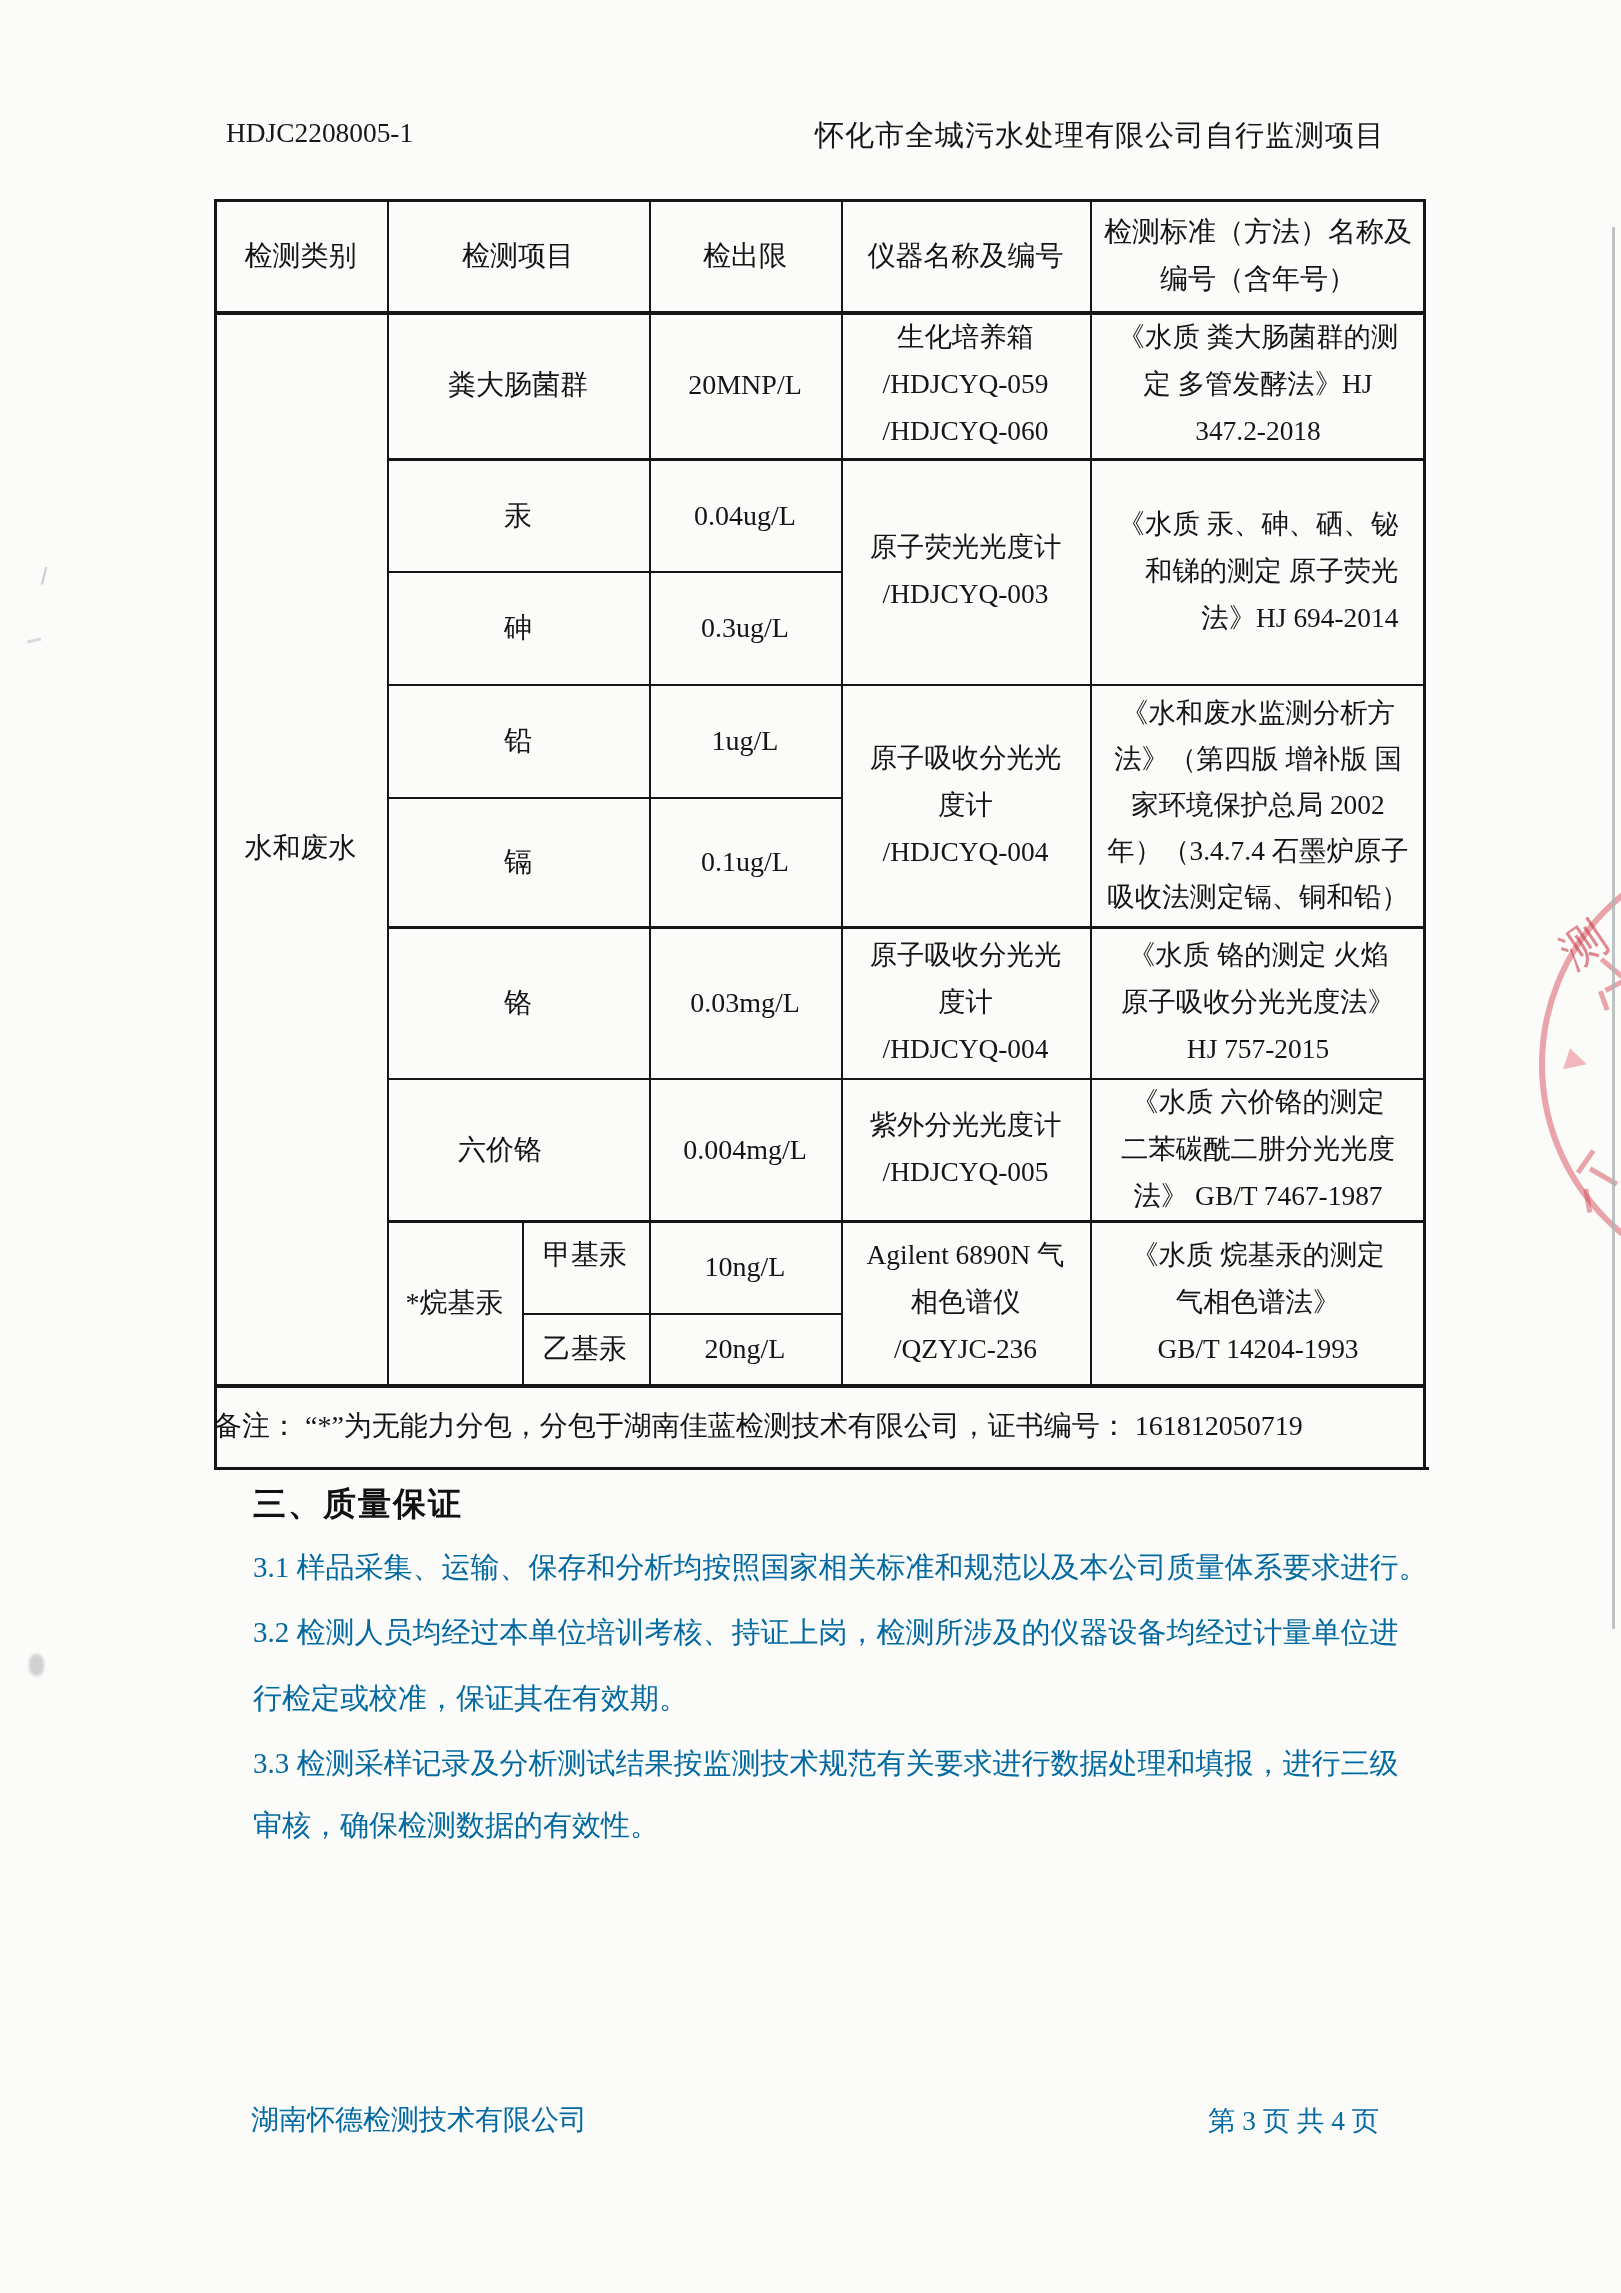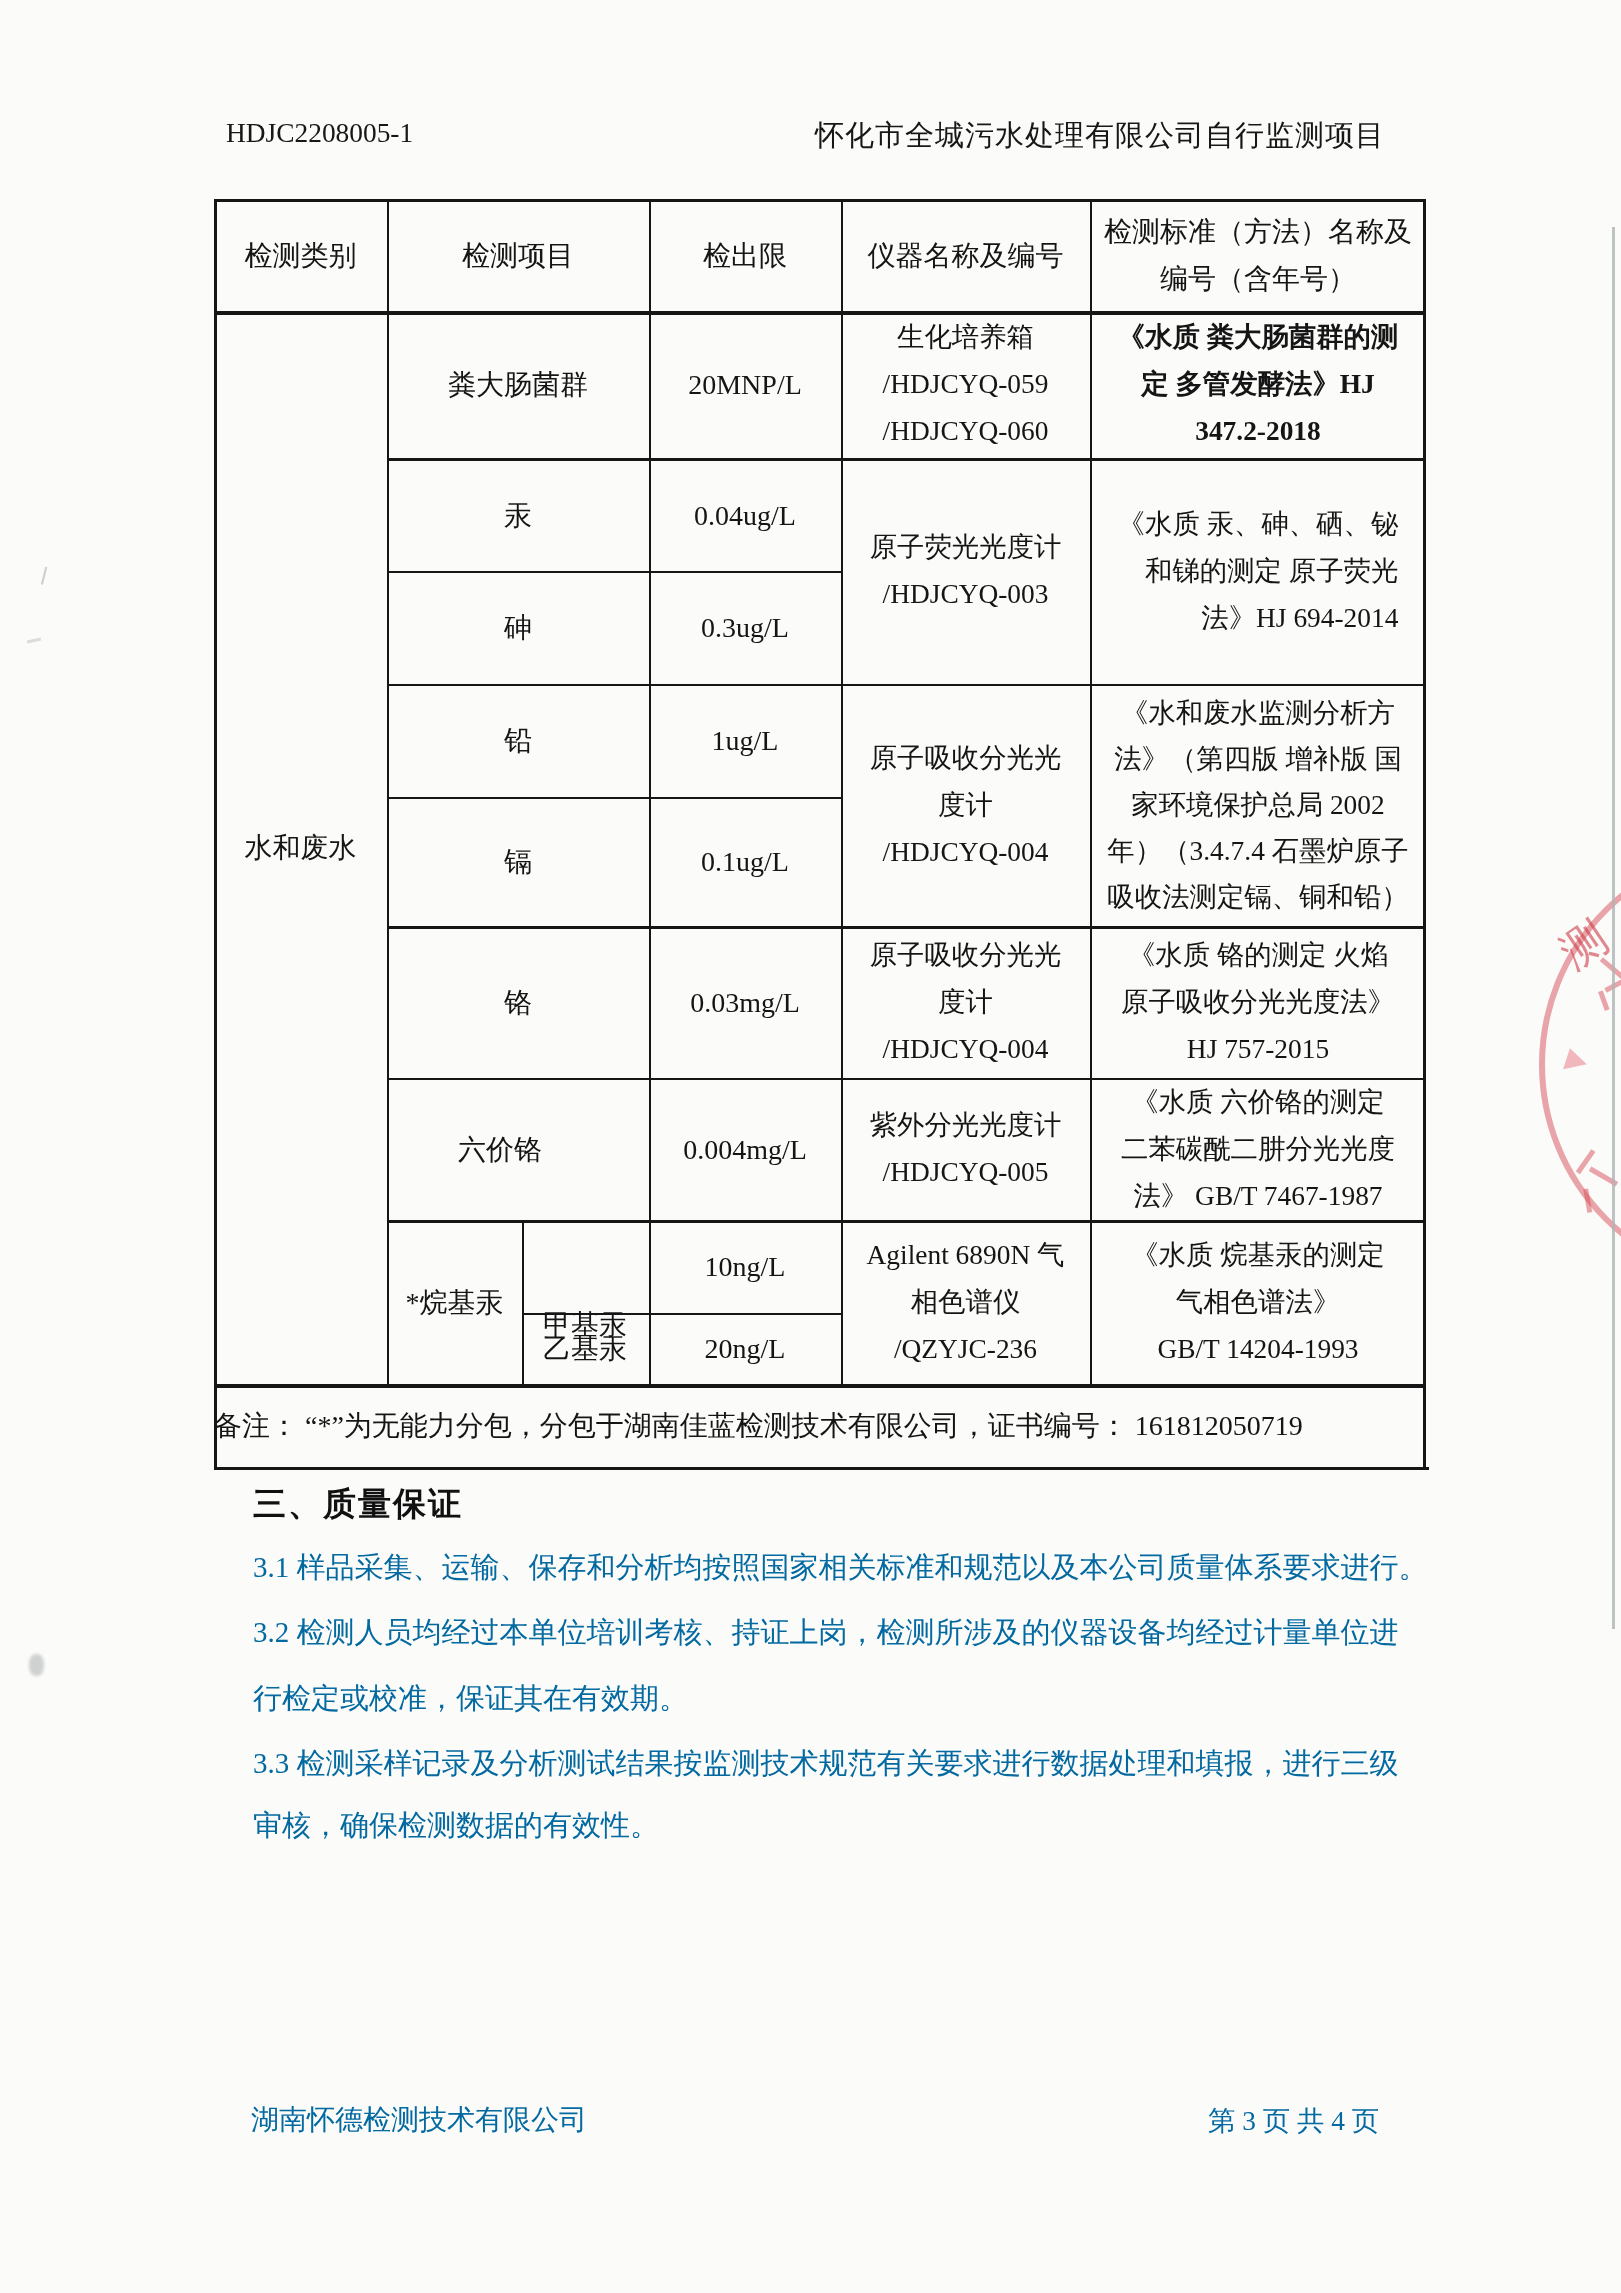--- a/index.html
+++ b/index.html
@@ -79,21 +79,21 @@
   <div class="c" style="left:214px;top:311px;width:173px;height:1073px;">水和废水</div>
 
   <div class="c" style="left:387px;top:311px;width:262px;height:147px;">粪大肠菌群</div>
   <div class="c" style="left:387px;top:458px;width:262px;height:114px;">汞</div>
   <div class="c" style="left:387px;top:571px;width:262px;height:113px;">砷</div>
   <div class="c" style="left:387px;top:684px;width:262px;height:113px;">铅</div>
   <div class="c" style="left:387px;top:797px;width:262px;height:129px;">镉</div>
   <div class="c" style="left:387px;top:926px;width:262px;height:152px;">铬</div>
   <div class="c" style="left:369px;top:1078px;width:262px;height:142px;">六价铬</div>
   <div class="c" style="left:387px;top:1220px;width:135px;height:164px;">*烷基汞</div>
-  <div class="c" style="left:522px;top:1278px;width:126px;height:93px;">甲基汞</div>
+  <div class="c" style="left:522px;top:1208px;width:126px;height:93px;">甲基汞</div>
   <div class="c" style="left:522px;top:1313px;width:126px;height:71px;">乙基汞</div>
 
   <div class="c" style="left:649px;top:311px;width:192px;height:147px;">20MNP/L</div>
   <div class="c" style="left:649px;top:458px;width:192px;height:114px;">0.04ug/L</div>
   <div class="c" style="left:649px;top:571px;width:192px;height:113px;">0.3ug/L</div>
   <div class="c" style="left:649px;top:684px;width:192px;height:113px;">1ug/L</div>
   <div class="c" style="left:649px;top:797px;width:192px;height:129px;">0.1ug/L</div>
   <div class="c" style="left:649px;top:926px;width:192px;height:152px;">0.03mg/L</div>
   <div class="c" style="left:649px;top:1078px;width:192px;height:142px;">0.004mg/L</div>
   <div class="c" style="left:649px;top:1220px;width:192px;height:93px;">10ng/L</div>
@@ -109,21 +109,21 @@
 /HDJCYQ-004</div>
   <div class="c small" style="left:841px;top:926px;width:249px;height:152px;">原子吸收分光光
 度计
 /HDJCYQ-004</div>
   <div class="c small" style="left:841px;top:1078px;width:249px;height:142px;">紫外分光光度计
 /HDJCYQ-005</div>
   <div class="c small" style="left:841px;top:1220px;width:249px;height:164px;">Agilent 6890N 气
 相色谱仪
 /QZYJC-236</div>
 
-  <div class="c small" style="left:1090px;top:311px;width:336px;height:147px;font-weight:bold;">《水质 粪大肠菌群的测
+  <div class="c small" style="left:1090px;top:311px;width:336px;height:147px;">《水质 粪大肠菌群的测
 定 多管发酵法》HJ
 347.2-2018</div>
   <div class="c small" style="left:1090px;top:458px;width:336px;height:226px;text-align:right;">《水质 汞、砷、硒、铋
 和锑的测定 原子荧光
 法》HJ 694-2014</div>
   <div class="c small" style="left:1090px;top:684px;width:336px;height:242px;line-height:46px;">《水和废水监测分析方
 法》（第四版 增补版 国
 家环境保护总局 2002
 年）（3.4.7.4 石墨炉原子
 吸收法测定镉、铜和铅）</div>

